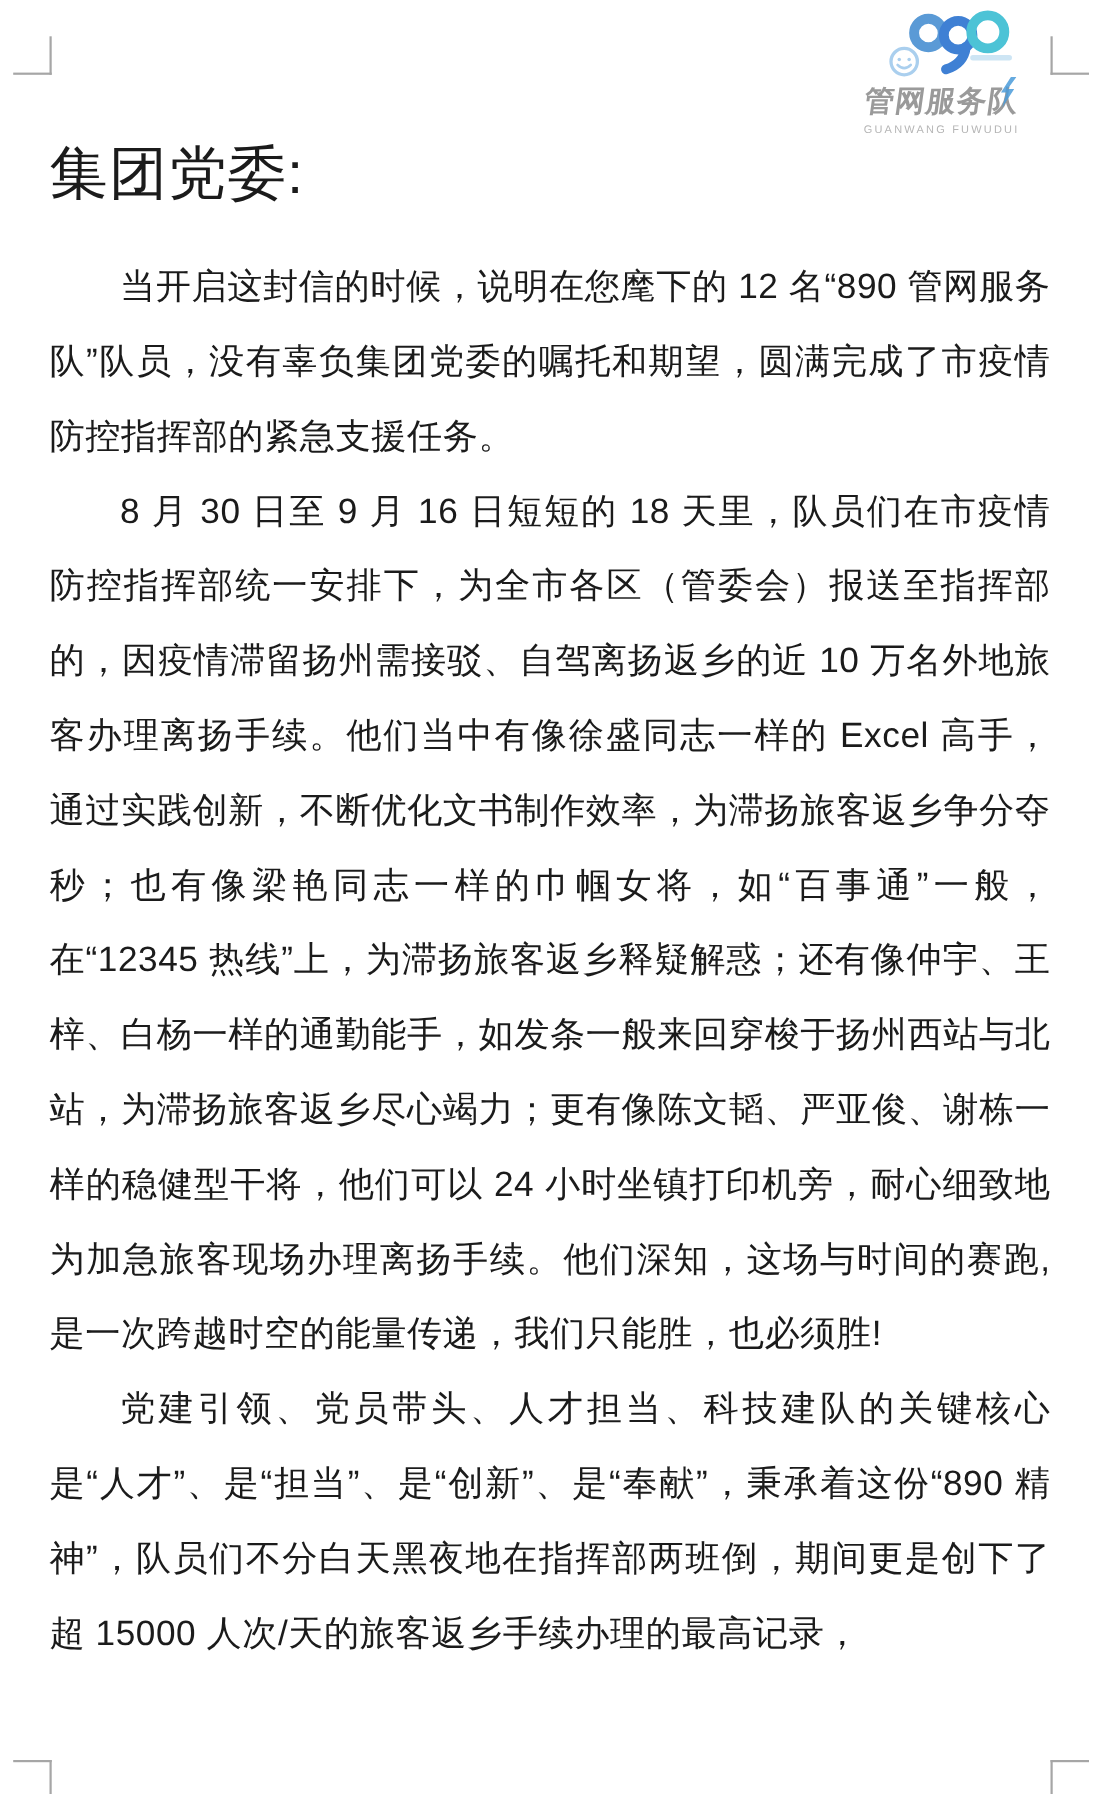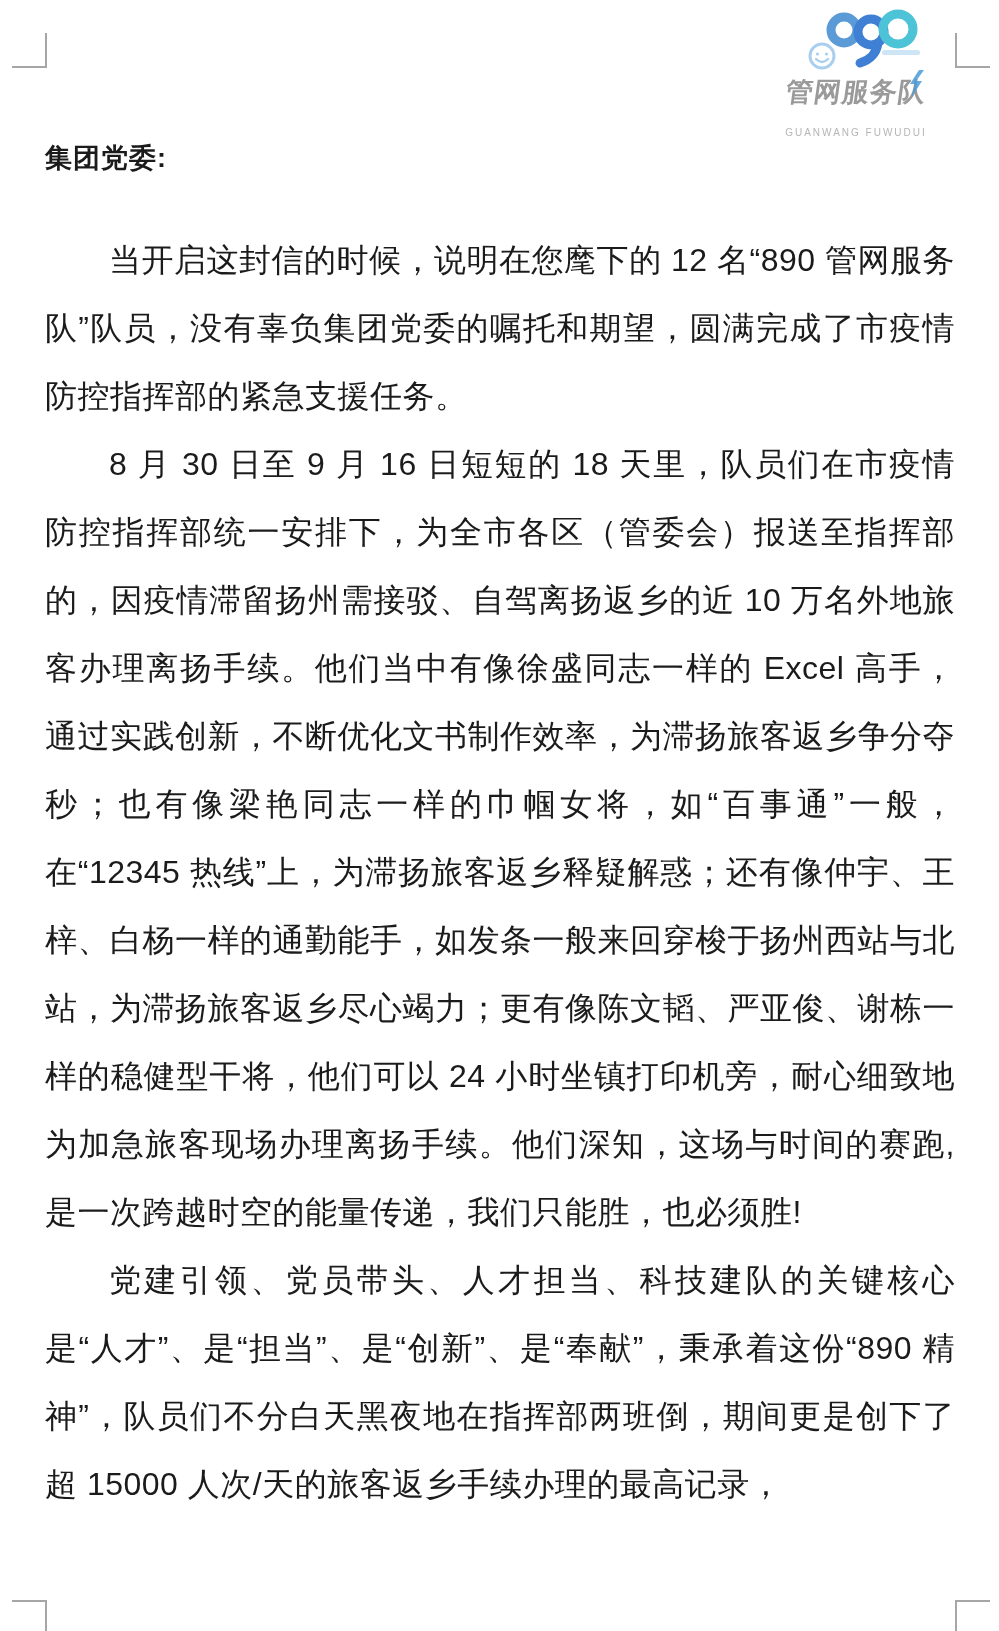--- a/index.html
+++ b/index.html
@@ -26,21 +26,21 @@
     margin-top: 2px;
     font-size: 27px;
     font-weight: 700;
     color: #9a9a9a;
     letter-spacing: 1px;
     transform: skewX(-8deg);
     position: relative;
     white-space: nowrap;
   }
   .logo-en {
-    margin-top: 17px;
+    margin-top: 3px;
     font-size: 10px;
     color: #b5b5b5;
     letter-spacing: 2px;
     white-space: nowrap;
   }
   .bolt {
     position: absolute;
     left: 138px;
     top: -2px;
     width: 16px;
@@ -51,23 +51,23 @@
   
   .content {
     position: absolute;
     left: 45px;
     top: 0;
     width: 910px;
     color: #1b1b1b;
   }
   .content h1 {
     margin: 124px 0 0 0;
-    font-size: 27px;
+    font-size: 53px;
     line-height: 68px;
-    font-weight: 700;
+    font-weight: 400;
     letter-spacing: 1px;
   }
   .content p {
     margin: 0;
     font-size: 32px;
     line-height: 68px;
     text-indent: 2em;
     text-align: justify;
     text-justify: inter-ideograph;
     letter-spacing: 0.5px;

